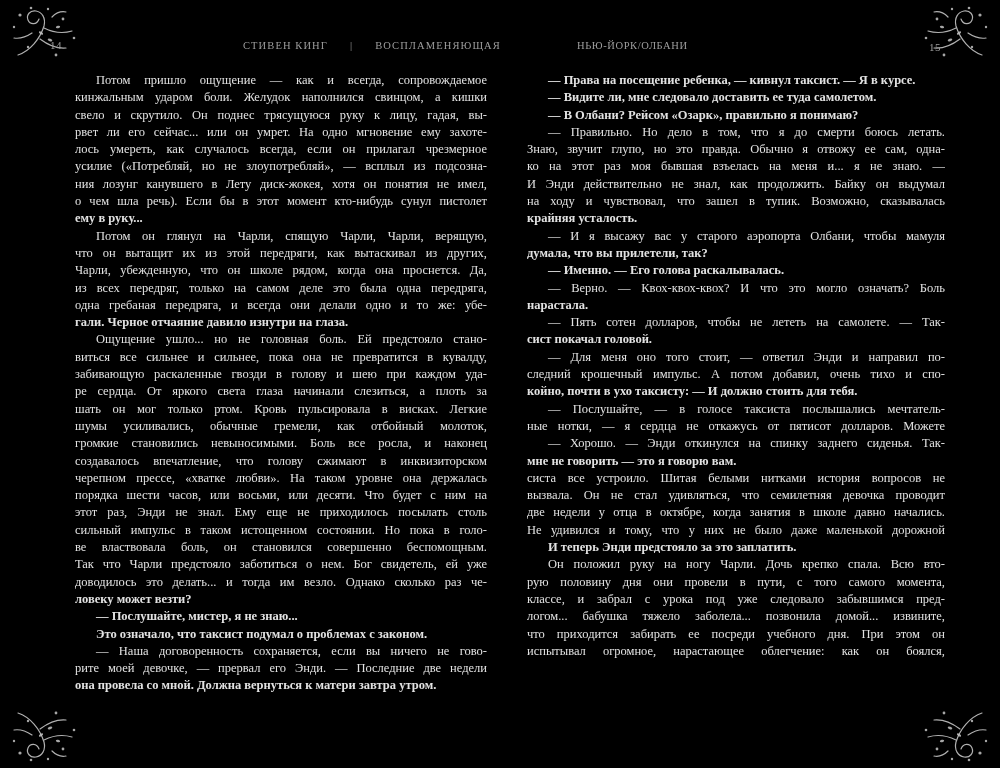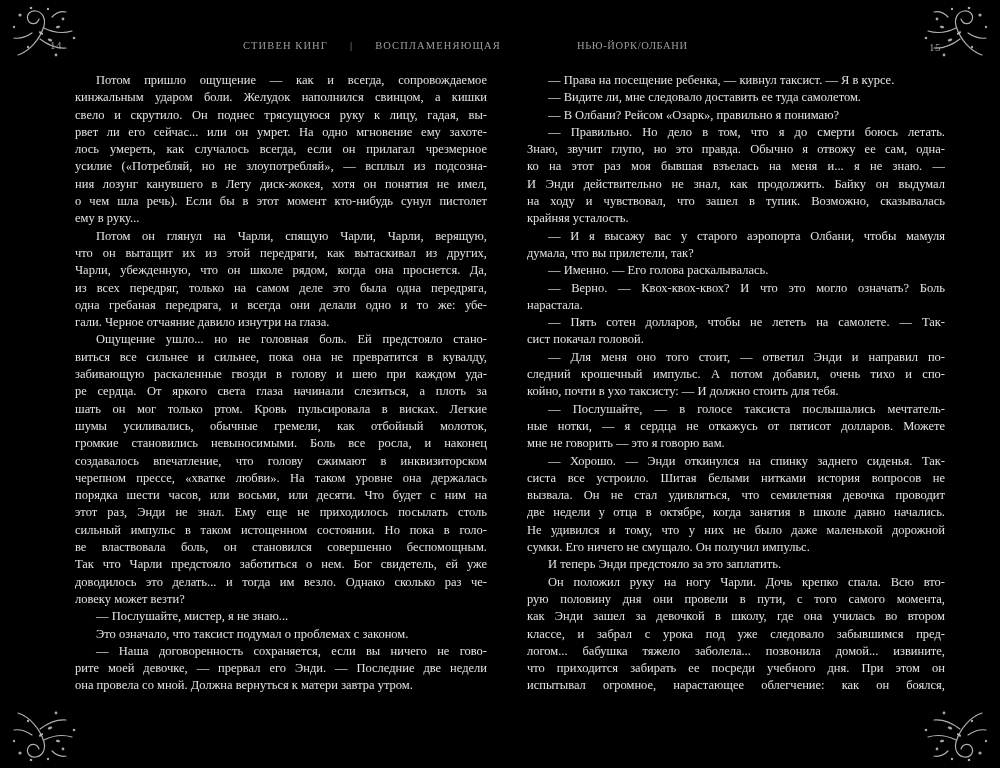--- a/index.html
+++ b/index.html
@@ -47,21 +47,21 @@
   }
   .column.left-col{left:51px;width:412px;margin-left:24px;}
   .column.right-col{left:527px;width:418px;}
   .line{
     text-align:justify;
     text-align-last:justify;
     white-space:nowrap; 
   }
   .line{white-space:normal;height:17.3px;overflow:hidden;}
   .line.indent{text-indent:21px;}
-  .line.end{text-align-last:left;}
+  .line.end{text-align-last:left;font-weight:bold;}
 </style>
 </head>
 <body>
 
 <div class="spread">
 
   <svg class="corner tl" viewBox="0 0 86 66" aria-hidden="true">
     <g fill="none" stroke="currentColor" stroke-width="1.2" stroke-linecap="round" opacity="0.9">
       <path d="M10 52 C 22 48, 32 36, 36 23 C 38 15, 34 9, 28 8 C 22 7, 18 12, 20 17 C 22 22, 29 22, 31 16"></path>
       <path d="M36 25 C 44 29, 54 31, 64 28"></path>
@@ -215,30 +215,28 @@
       <div class="line indent end">— Именно. — Его голова раскалывалась.</div>
       <div class="line indent">— Верно. — Квох-квох-квох? И что это могло означать? Боль</div>
       <div class="line end">нарастала.</div>
       <div class="line indent">— Пять сотен долларов, чтобы не лететь на самолете. — Так-</div>
       <div class="line end">сист покачал головой.</div>
       <div class="line indent">— Для меня оно того стоит, — ответил Энди и направил по-</div>
       <div class="line">следний крошечный импульс. А потом добавил, очень тихо и спо-</div>
       <div class="line end">койно, почти в ухо таксисту: — И должно стоить для тебя.</div>
       <div class="line indent">— Послушайте, — в голосе таксиста послышались мечтатель-</div>
       <div class="line">ные нотки, — я сердца не откажусь от пятисот долларов. Можете</div>
+      <div class="line indent">— Хорошо. — Энди откинулся на спинку заднего сиденья. Так-</div>
       <div class="line end">мне не говорить — это я говорю вам.</div>
-      <div class="line indent">— Хорошо. — Энди откинулся на спинку заднего сиденья. Так-</div>
       <div class="line">систа все устроило. Шитая белыми нитками история вопросов не</div>
       <div class="line">вызвала. Он не стал удивляться, что семилетняя девочка проводит</div>
       <div class="line">две недели у отца в октябре, когда занятия в школе давно начались.</div>
       <div class="line">Не удивился и тому, что у них не было даже маленькой дорожной</div>
-      <div class="line end">сумки. Его ничего не смущало. Он получил импульс.</div>
       <div class="line indent end">И теперь Энди предстояло за это заплатить.</div>
       <div class="line indent">Он положил руку на ногу Чарли. Дочь крепко спала. Всю вто-</div>
       <div class="line">рую половину дня они провели в пути, с того самого момента,</div>
-      <div class="line">как Энди зашел за девочкой в школу, где она училась во втором</div>
       <div class="line">классе, и забрал с урока под уже следовало забывшимся пред-</div>
       <div class="line">логом... бабушка тяжело заболела... позвонила домой... извините,</div>
       <div class="line">что приходится забирать ее посреди учебного дня. При этом он</div>
       <div class="line">испытывал огромное, нарастающее облегчение: как он боялся,</div>
     </div>
 
 </div>
 
 </body></html>

